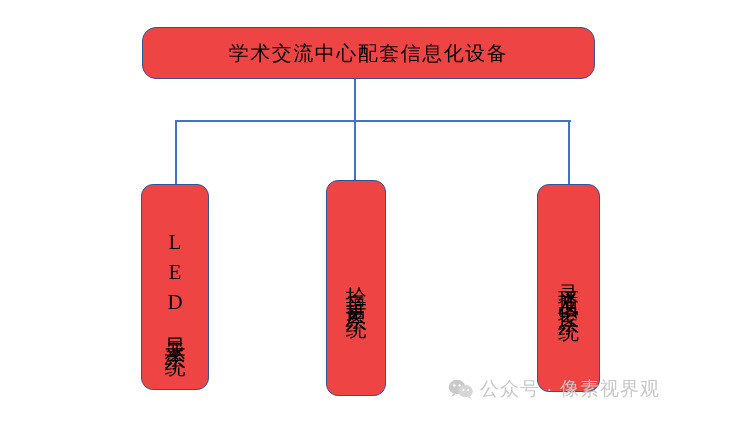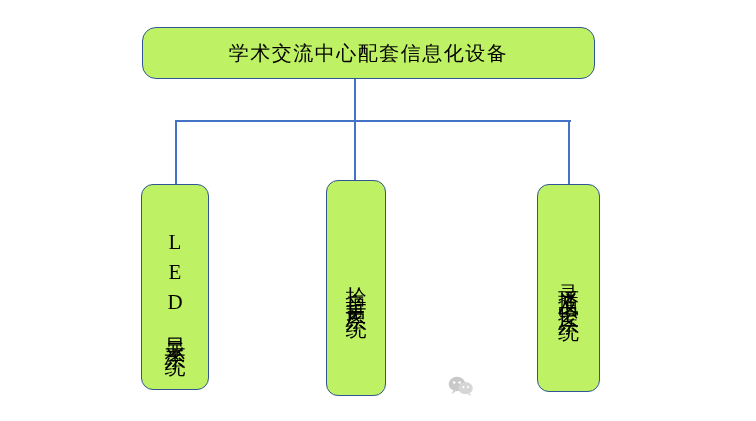--- a/index.html
+++ b/index.html
@@ -11,21 +11,21 @@
     position:relative;
   }
   #canvas{position:absolute;left:0;top:0;width:756px;height:421px;}
 
   
   .conn{position:absolute;background:#4472C4;}
 
   
   .node{
     position:absolute;
-    background:#bef264;
+    background:#ef4444;
     border:1.5px solid #2F5597;
     border-radius:12px;
     box-sizing:border-box;
     display:flex;
     align-items:center;
     justify-content:center;
     color:#000000;
   }
   .node-header{
     border-radius:14px;
@@ -100,15 +100,16 @@
         <ellipse cx="9" cy="8" rx="8.4" ry="7.2" fill="#c9c9c9"></ellipse>
         <path d="M5.5 14.2 L3.2 18 L7.6 15.6 Z" fill="#c9c9c9"></path>
         <circle cx="6.2" cy="6.4" r="1.25" fill="#ffffff"></circle>
         <circle cx="11.6" cy="6.4" r="1.25" fill="#ffffff"></circle>
         <ellipse cx="17.6" cy="12.2" rx="7.2" ry="6.1" fill="#d6d6d6"></ellipse>
         <path d="M21.4 17.1 L23.6 20 L19.6 18.3 Z" fill="#d6d6d6"></path>
         <circle cx="15.4" cy="11.1" r="1.05" fill="#ffffff"></circle>
         <circle cx="20.1" cy="11.1" r="1.05" fill="#ffffff"></circle>
       </svg>
     </span>
+    <span class="wm-text">公众号 · 像素视界观</span>
   </div>
 
 </div>
 
 </body></html>

